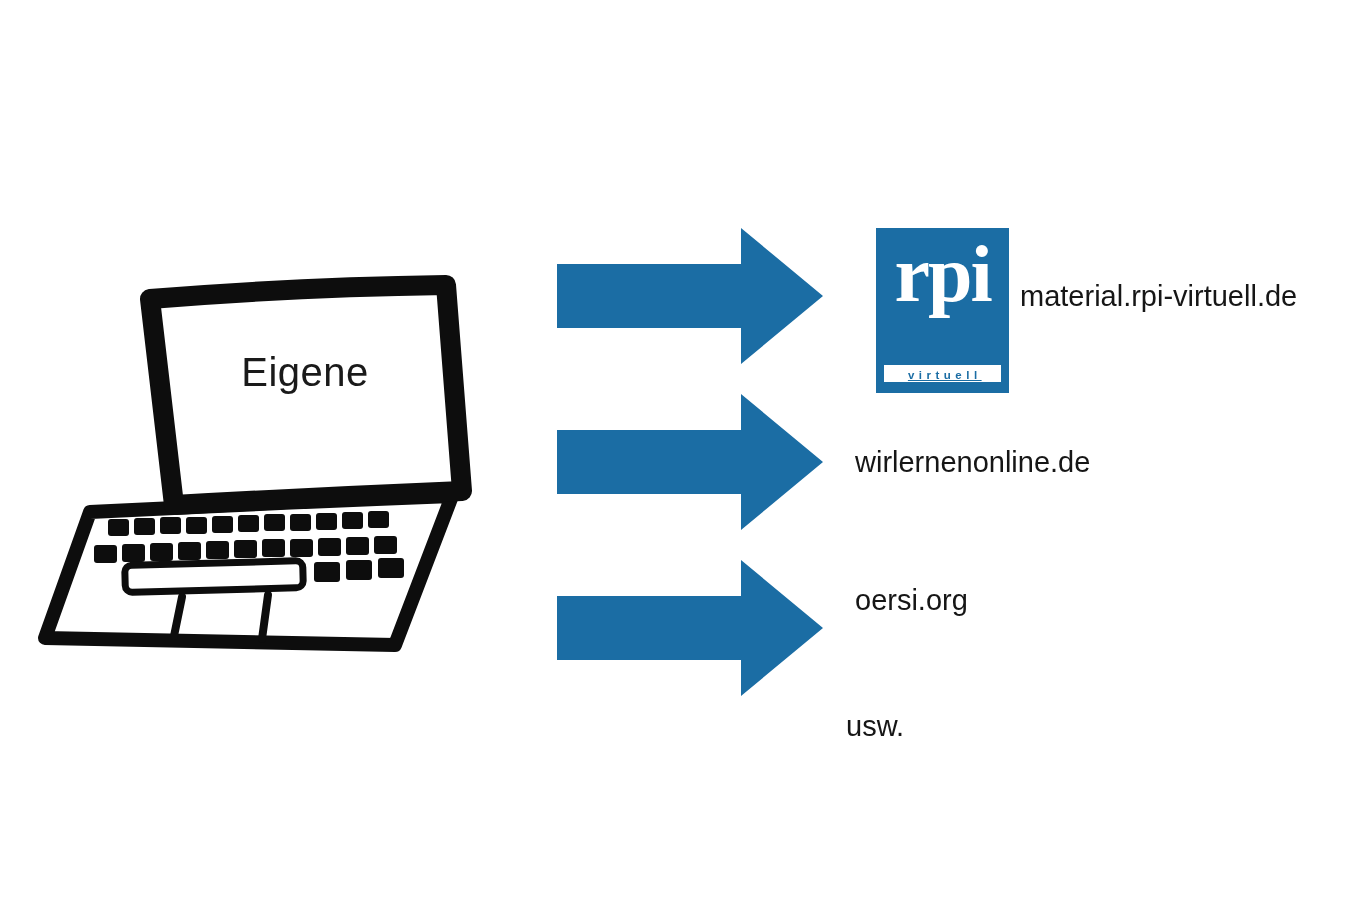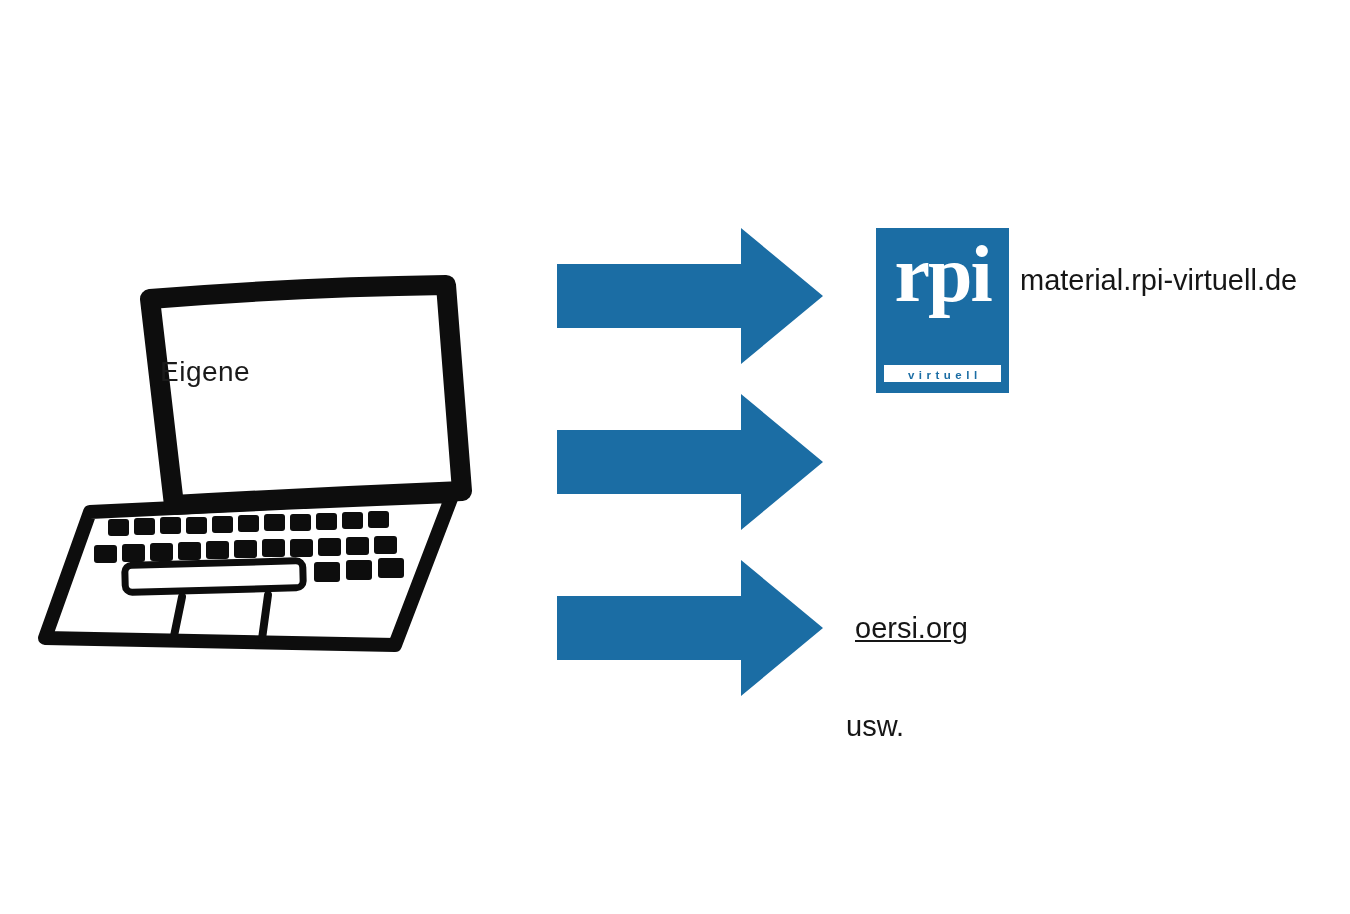--- a/index.html
+++ b/index.html
@@ -28,22 +28,22 @@
   .laptop svg {
     position: absolute;
     left: 0;
     top: 0;
   }
   .screen-text {
     position: absolute;
     left: 130px;
     top: 82px;
     width: 290px;
-    text-align: left;
-    font-size: 28px;
+    text-align: center;
+    font-size: 40px;
     line-height: 50px;
     color: #1a1a1a;
     letter-spacing: 0.5px;
   }
 
   
   .arrow {
     position: absolute;
     left: 557px;
     width: 272px;
@@ -96,23 +96,23 @@
 
   
   .dest {
     position: absolute;
     height: 40px;
     line-height: 40px;
     font-size: 29px;
     color: #161616;
     white-space: nowrap;
   }
-  .dest-1 { left: 1020px; top: 260px; }
+  .dest-1 { left: 1020px; top: 276px; }
   .dest-2 { left: 855px;  top: 442px; }
-  .dest-3 { left: 855px;  top: 608px; text-decoration: underline; }
+  .dest-3 { left: 855px;  top: 580px; }
   .etc    { left: 846px;  top: 706px; }
 </style>
 </head>
 <body>
 
 <div class="canvas">
 
   <div class="laptop">
     <svg width="460" height="410" viewBox="0 0 460 410">
 
@@ -166,21 +166,22 @@
   <svg class="arrow arrow-2" viewBox="0 0 272 146">
     <path d="M0,41 L184,41 L184,5 L266,73 L184,141 L184,105 L0,105 Z" fill="#1b6da4"></path>
   </svg>
   <svg class="arrow arrow-3" viewBox="0 0 272 146">
     <path d="M0,41 L184,41 L184,5 L266,73 L184,141 L184,105 L0,105 Z" fill="#1b6da4"></path>
   </svg>
 
   <div class="rpi-logo" style="background-color: rgb(27, 109, 164);">
     <div class="rpi-main">rpi</div>
     <div class="rpi-band">
-      <span style="color: rgb(27, 109, 164);">virtuell</span>
+      <span style="color: rgb(27, 109, 164); text-decoration: underline;">virtuell</span>
     </div>
   </div>
 
   <div class="dest dest-1">material.rpi-virtuell.de</div>
+  <div class="dest dest-2">wirlernenonline.de</div>
   <div class="dest dest-3">oersi.org</div>
   <div class="dest etc">usw.</div>
 
 </div>
 
 </body></html>

